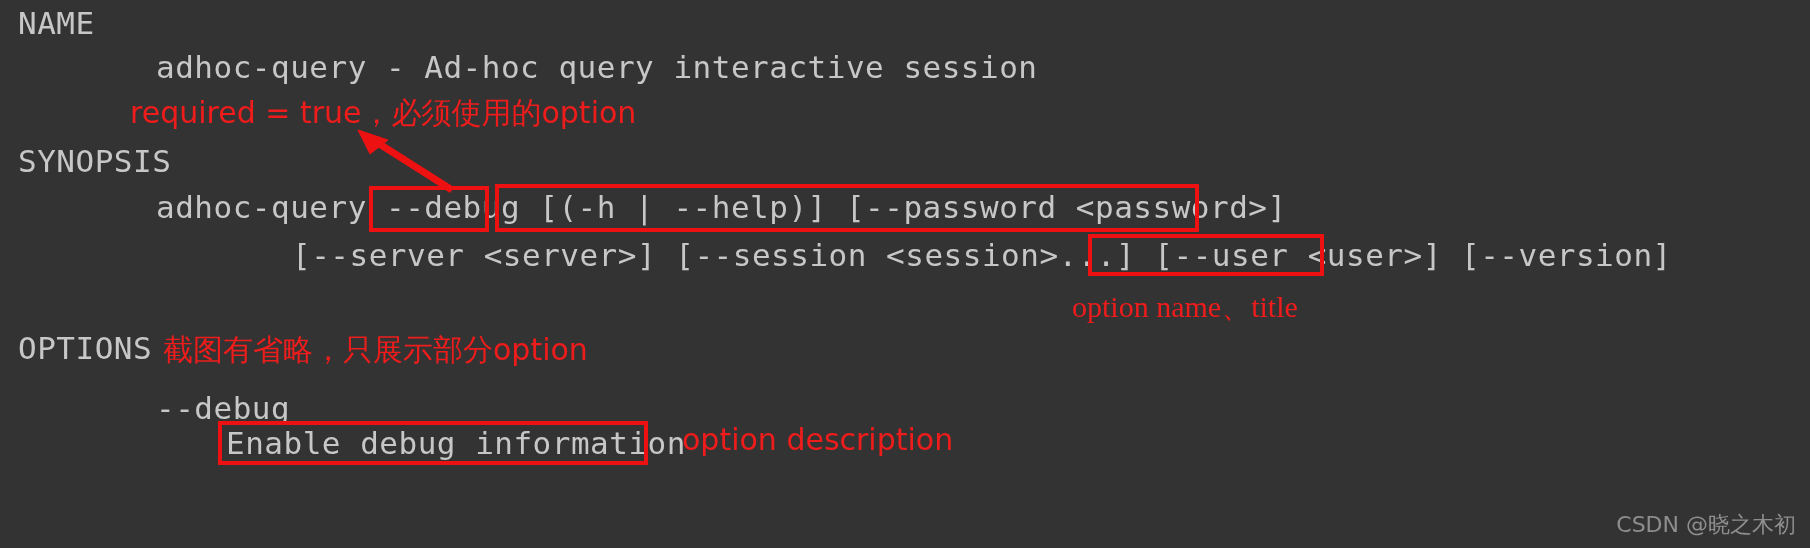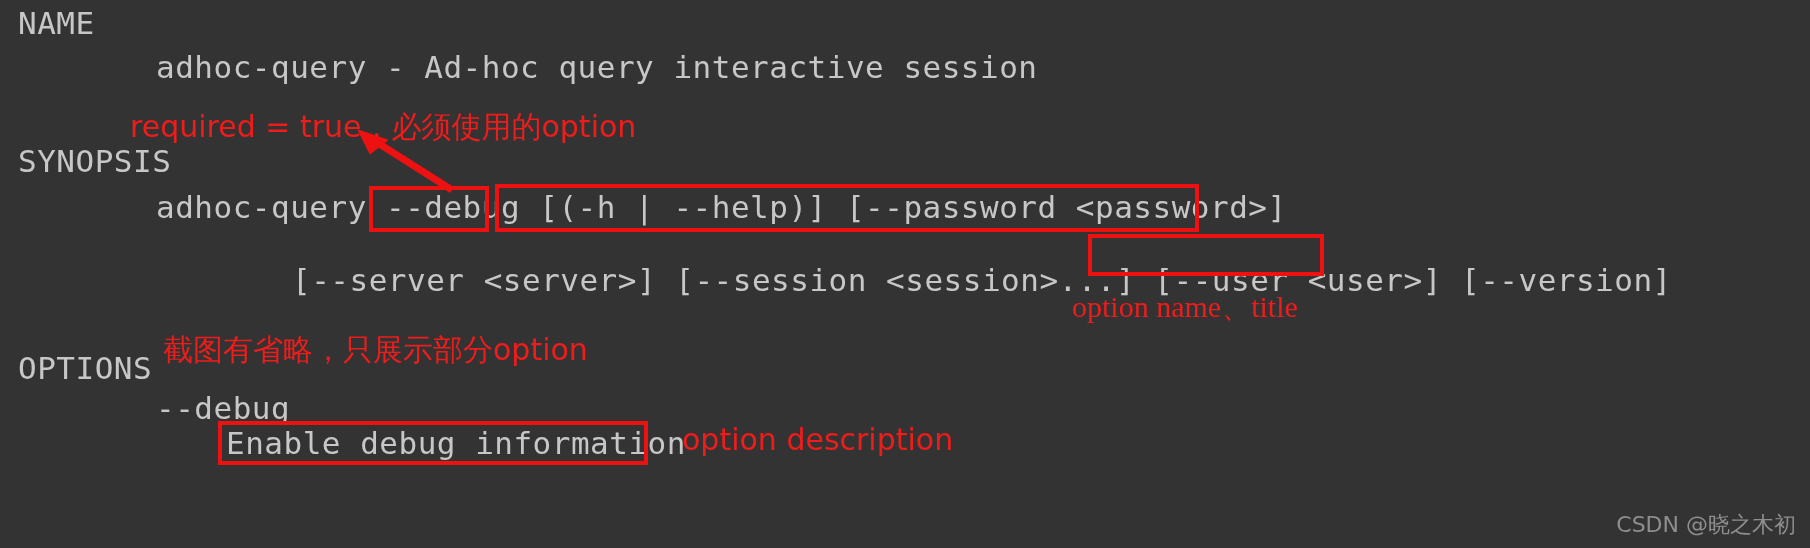--- a/index.html
+++ b/index.html
@@ -49,27 +49,27 @@
     font-size: 22px;
     color: #8e8e8e;
     white-space: pre;
   }
 
   
   #t-name        { left: 18px;  top: 8px;   }
   #t-name-body   { left: 156px; top: 52px;  }
   #t-synopsis    { left: 18px;  top: 146px; }
   #t-syn-l1      { left: 156px; top: 192px; }
-  #t-syn-l2      { left: 292px; top: 240px; margin-top: 25px; }
-  #t-options     { left: 18px;  top: 333px; margin-top: 20px; }
+  #t-syn-l2      { left: 292px; top: 240px; }
+  #t-options     { left: 18px;  top: 333px; }
   #t-opt-name    { left: 156px; top: 380px; margin-top: 13px; }
   #t-opt-desc    { left: 226px; top: 428px; }
 
   
-  #a-required-true  { left: 130px;  top: 112px;  }
+  #a-required-true  { left: 130px;  top: 98px;  }
   #a-required-false { left: 638px;  top: 137px; }
   #a-option-title   { left: 1072px; top: 292px; font-family: Liberation Serif, serif; }
   #a-options-note   { left: 163px;  top: 335px; }
   #a-opt-desc-label { left: 682px;  top: 425px; }
 
   
   #box-debug      { left: 369px;  top: 186px; width: 120px; height: 46px; }
   #box-optional   { left: 495px;  top: 184px; width: 704px; height: 48px; }
   #box-user       { left: 1088px; top: 234px; width: 236px; height: 42px; }
   #box-desc       { left: 218px;  top: 421px; width: 430px; height: 44px; }

